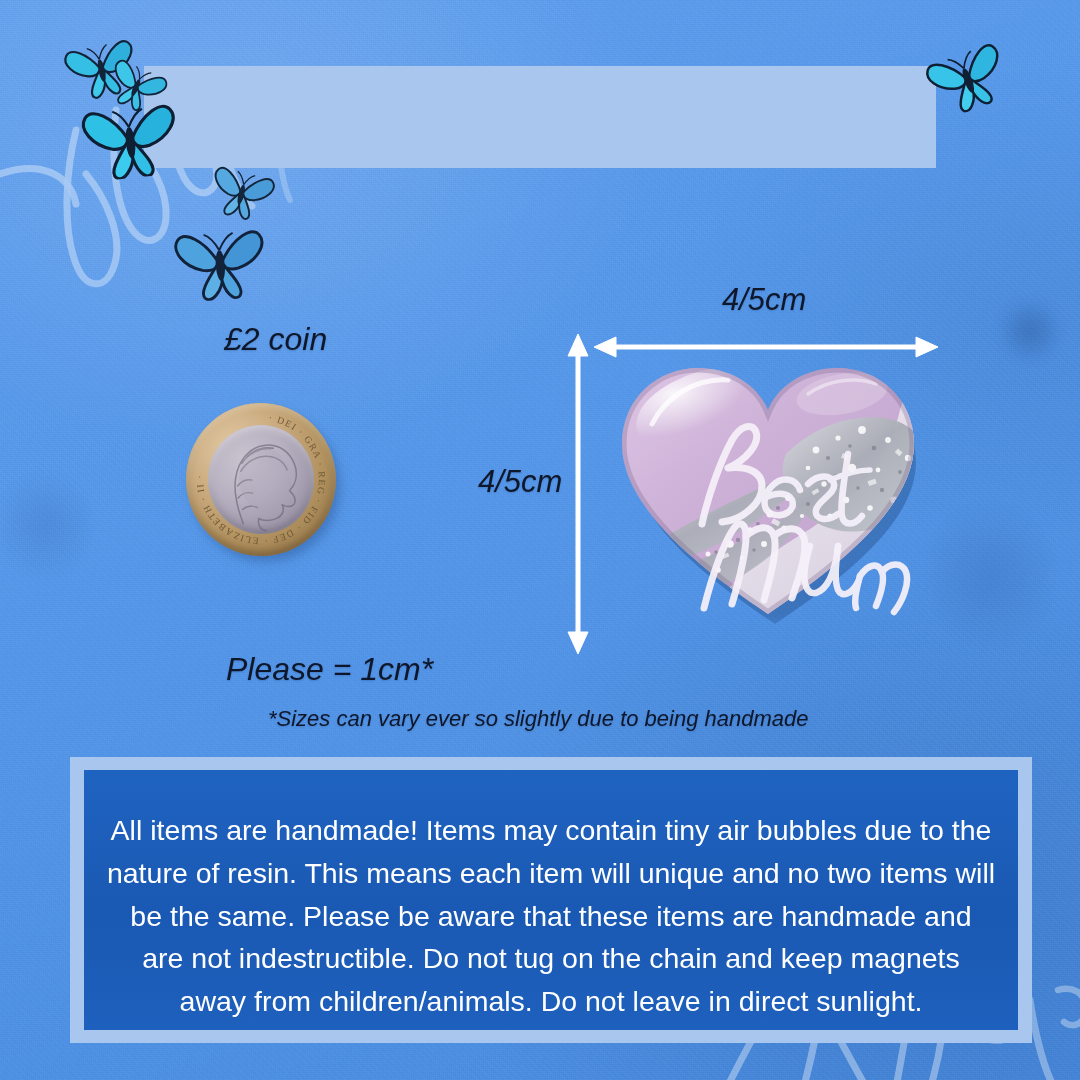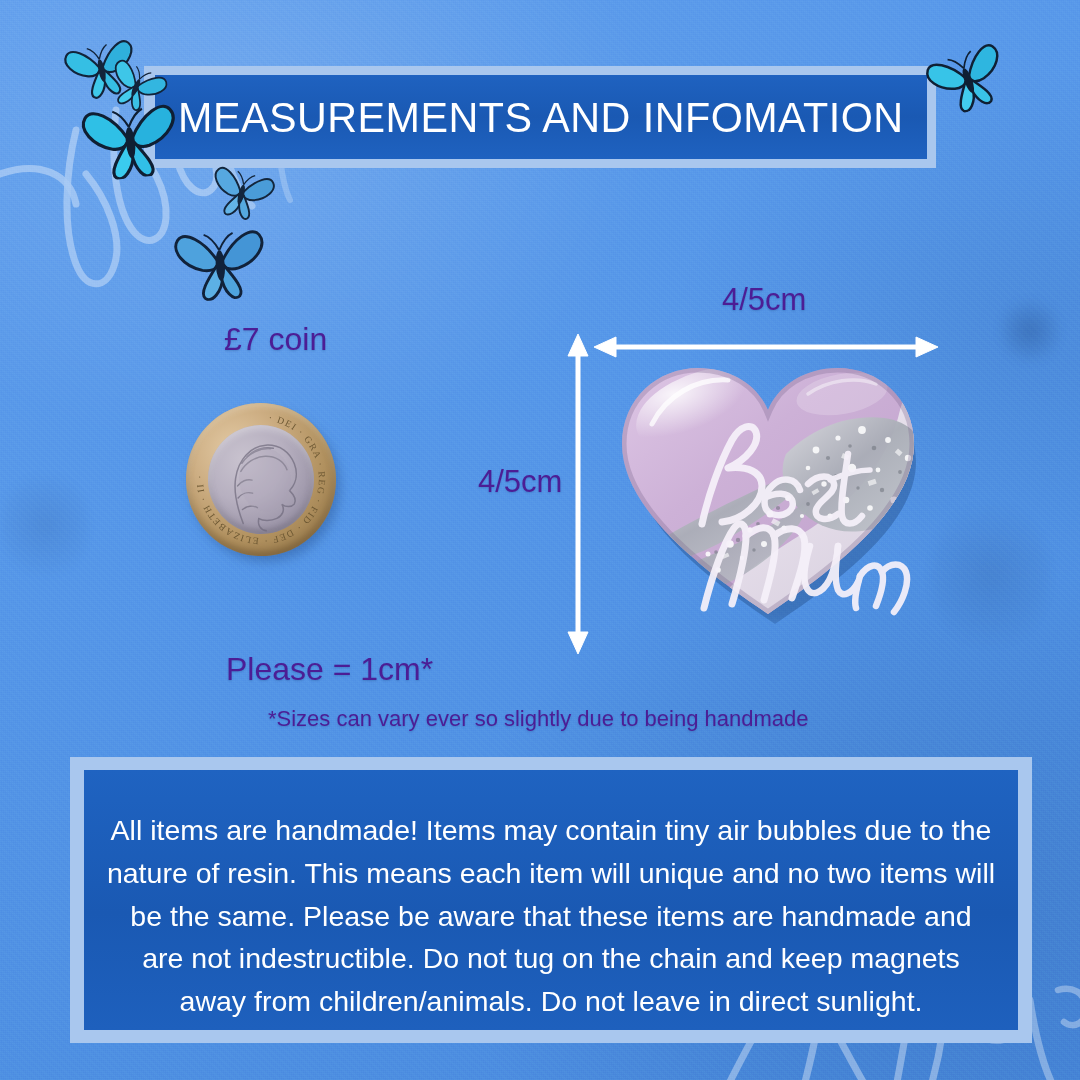--- a/index.html
+++ b/index.html
@@ -82,25 +82,26 @@
     letter-spacing: 0.5px;
     font-weight: 400;
     white-space: nowrap;
     line-height: 1;
     transform: scaleX(0.96);
   }
 
   
   .label {
     position: absolute;
-    color: #4c1d95;
+    color: #0f172a;
     font-weight: 400;
     white-space: nowrap;
     line-height: 1.1;
     text-shadow: 0 1px 2px rgba(20,60,120,0.25);
+    font-style: italic;
   }
   .lbl-coin      { left: 224px; top: 322px; font-size: 32px; }
   .lbl-width-top { left: 722px; top: 283px; font-size: 31px; }
   .lbl-height    { left: 478px; top: 465px; font-size: 31px; }
   .lbl-width-b   { left: 226px; top: 652px; font-size: 32px; }
   .lbl-note      { left: 268px; top: 707px; font-size: 22px; }
 
   
   .dim { position: absolute; pointer-events: none; }
   .dim line, .dim polygon { stroke: #ffffff; fill: #ffffff; }
@@ -230,25 +231,22 @@
   <svg class="watermark wm-br" width="400" height="190" viewBox="0 0 400 190">
     <path d="M12 188 C40 130 70 72 96 40 C112 20 126 26 124 50 C120 98 106 150 96 186" stroke-width="7" opacity="0.85"></path>
     <path d="M124 80 C150 128 172 172 188 188" stroke-width="7" opacity="0.85"></path>
     <path d="M190 188 C200 140 208 90 214 54 C218 28 236 22 242 44 C250 74 240 130 226 172" stroke-width="7" opacity="0.85"></path>
     <path d="M244 86 C266 96 286 98 296 84 C306 70 296 56 282 62 C268 68 266 92 280 104 C294 116 316 110 324 92" stroke-width="7" opacity="0.85"></path>
     <path d="M330 70 C336 110 346 146 358 164" stroke-width="7" opacity="0.8"></path>
     <path d="M358 60 C372 56 384 62 386 76 C388 92 374 100 364 92" stroke-width="6.5" opacity="0.8"></path>
   </svg>
 
   <div class="banner-frame"></div>
-  <div class="banner-fill">
-    <div class="banner-title">MEASUREMENTS AND INFOMATION</div>
-  </div>
-
-  <div class="label lbl-coin">£7 coin</div>
+
+  <div class="label lbl-coin">£2 coin</div>
 
   <div class="coin-wrap">
     <div class="coin-shadow"></div>
     <div class="coin-outer"></div>
     <svg class="coin-ring-text" viewBox="0 0 150 153">
       <defs>
         <path id="ringpath" d="M75 17 A58 59 0 1 1 74.9 17" fill="none"></path>
       </defs>
       <text>
         <textPath href="#ringpath" startOffset="4%">· DEI · GRA · REG · FID · DEF · ELIZABETH · II ·</textPath>

